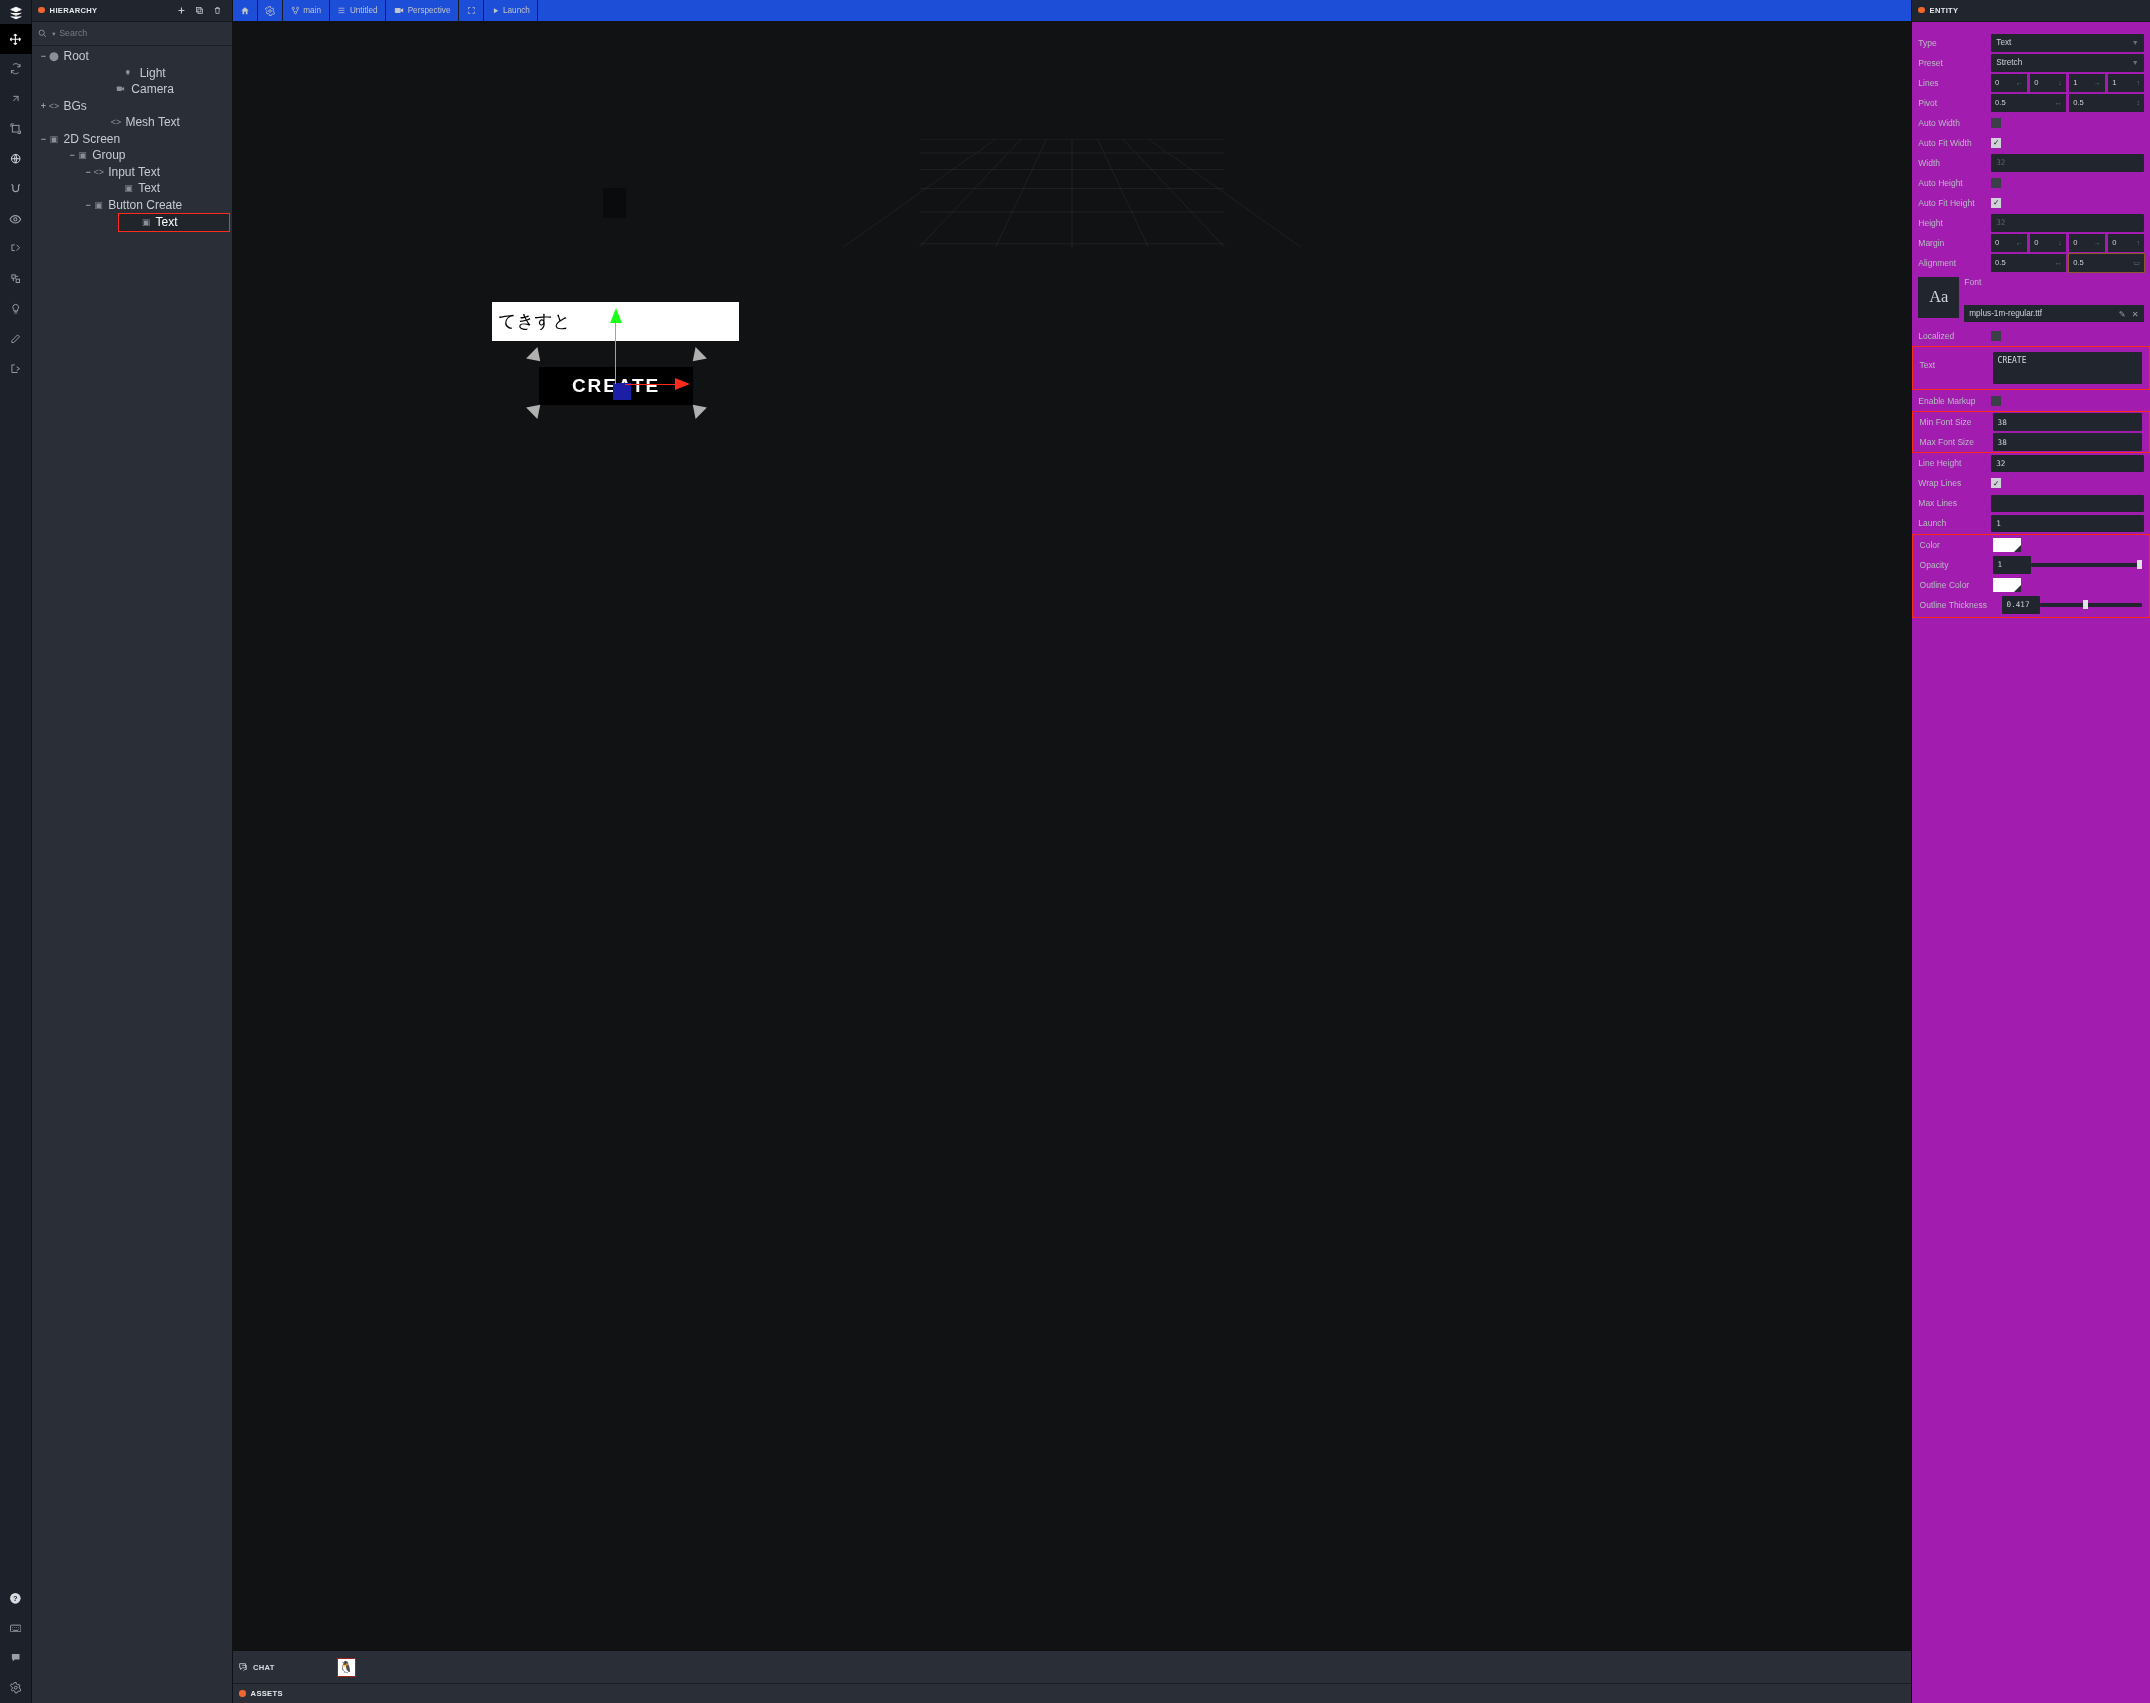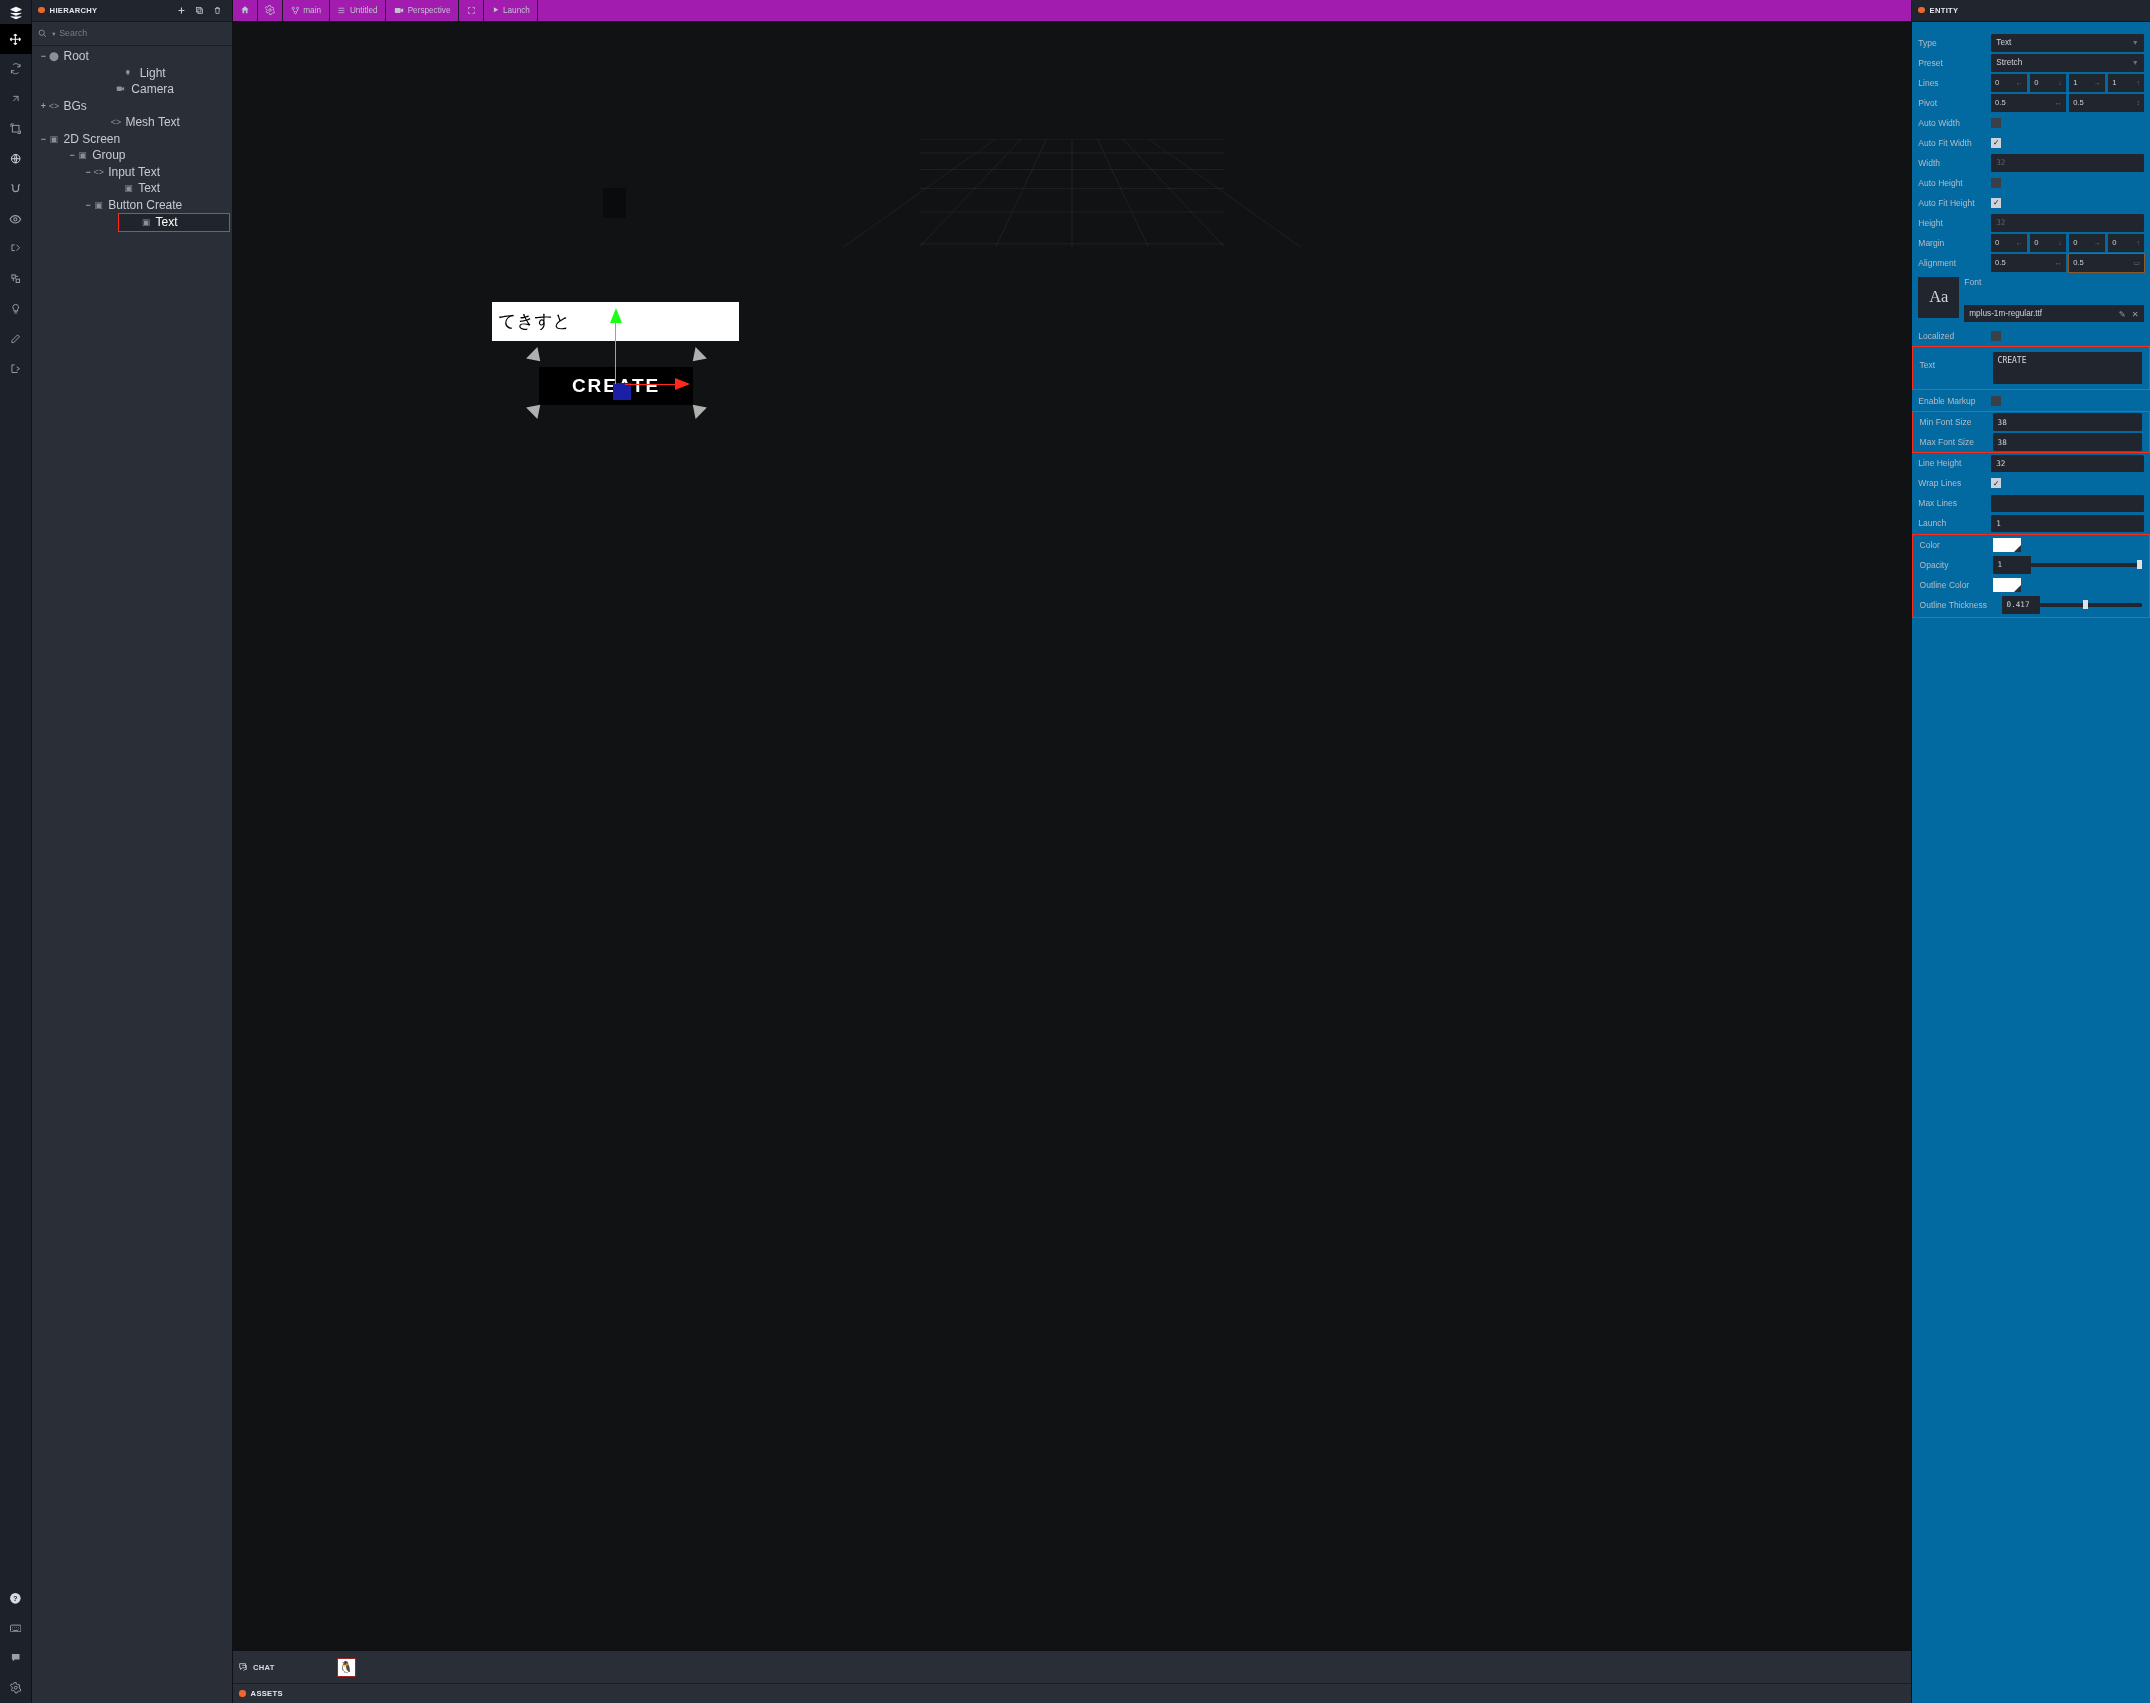--- a/index.html
+++ b/index.html
@@ -37,21 +37,21 @@
 .node.selected .lbl { color:#fff; }
 .indent-1 { padding-left: 6.3px; }
 .indent-2 { padding-left: 20px; justify-content: center; }
 .indent-3 { padding-left: 35px; }
 .indent-4 { padding-left: 51px; }
 .indent-6 { padding-left: 81px; }
 .hl-box { border: 1.9px solid #ff2a1a; }
 
 
 .center { flex:1; display:flex; flex-direction:column; background:#222; }
-.topbar { height:21.5px; background:#a21caf; border-bottom:0.6px solid #0f1114; display:flex; align-items:center; }
+.topbar { height:21.5px; background:#1d4ed8; border-bottom:0.6px solid #0f1114; display:flex; align-items:flex-start; }
 .tb-btn { height:21.5px; padding: 0 7.6px; display:flex; align-items:center; gap:3.8px; color:#c0c4cb; cursor:pointer; border-right:0.6px solid #1a1d22; font-size:8.2px; }
 .tb-btn.iconsq { width:25px; justify-content:center; padding:0; }
 .viewport { flex:1; background:#111214; position:relative; overflow:hidden; }
 .grid-persp { position:absolute; top:117px; left:0; right:0; height:108px; }
 .grid-persp svg { width:100%; height:100%; }
 .text-input-box { position:absolute; left:259px; top:280px; width:247px; height:39px; background:#fff; color:#000; font-size:17.7px; padding:7.6px 6.3px; }
 .button-create { position:absolute; left:306px; top:345px; width:154px; height:38px; background:#000; color:#fff; font-size:19px; font-weight:800; letter-spacing:1.9px; display:flex; align-items:center; justify-content:center; }
 .gizmo-center { position:absolute; left:380px; top:361px; width:17.7px; height:17.7px; background:#1a1fa6; }
 .arrow-up { position:absolute; left:377px; top:286px; width:0;height:0; border-left:6.3px solid transparent; border-right:6.3px solid transparent; border-bottom:15px solid #1bff1b; }
 .arrow-up-line { position:absolute; left:382px; top:301px; width:1.3px; height:61px; background:#1bff1b; }
@@ -67,21 +67,21 @@
 .bottom-tabs { background:#2a2f37; border-top:0.6px solid #0f1114; }
 .chat-row { height:23px; display:flex; align-items:center; padding: 16px 5px; border-bottom:0.6px solid #1a1d22;}
 .chat-row .ic { margin-right:5px; color:#b8bcc2;}
 .chat-row .lbl { font-weight:700; font-size:7.6px; letter-spacing:0.3px; color:#d8dbe0; }
 .avatar { width:19px; height:19px; margin-left: 62px; border:1.3px solid #a52020; background:#fff; display:flex; align-items:center; justify-content:center; font-size:11.4px; }
 .assets-row { height:19px; display:flex; align-items:center; padding:0 6.3px; }
 .assets-row .dot { width:6.3px; height:6.3px; border-radius:50%; background:#f1662f; margin-right:5px; }
 .assets-row .lbl { font-weight:700; font-size:7.6px; letter-spacing:0.3px; color:#e4e7ec; }
 
 
-.entity { width: 239px; background:#0369a1; border-left:0.6px solid #0f1114; display:flex; flex-direction:column; overflow:auto; }
+.entity { width: 239px; background:#a21caf; border-left:0.6px solid #0f1114; display:flex; flex-direction:column; overflow:auto; }
 .prop-row { display:flex; align-items:center; min-height:20px; padding: 0 6.3px; }
 .prop-row .plabel { width: 73px; color:#b8bcc2; font-size:8.5px; }
 .select { flex:1; background:#21262e; height:17.7px; border-radius:1.3px; display:flex; align-items:center; padding:0 5px; color:#cfd2d8; font-size:8.2px; position:relative; cursor:pointer;}
 .select .chev { margin-left:auto; color:#6c7079; font-size:7px;}
 .num-input { background:#21262e; height:17.7px; border-radius:1.3px; color:#cfd2d8; font-size:7.6px; padding: 0 5px; display:flex; align-items:center; font-family: ui-monospace, monospace;}
 .num-input.wide { flex:1; }
 .anchor-row .cells { display:flex; gap:3.8px; flex:1; }
 .anchor-cell { flex:1; background:#21262e; height:17.7px; display:flex; align-items:center; padding:0 3.8px; color:#cfd2d8; font-size:7.6px; font-family: ui-monospace, monospace;}
 .anchor-cell .arrw { margin-left:auto; color:#6c7079; font-size:7px;}
 .pivot-row .cells { display:flex; gap:3.8px; flex:1; }

